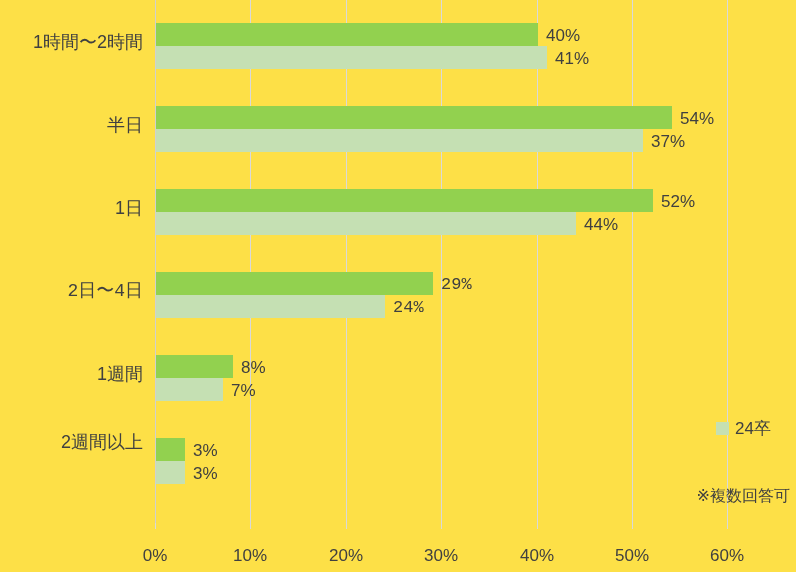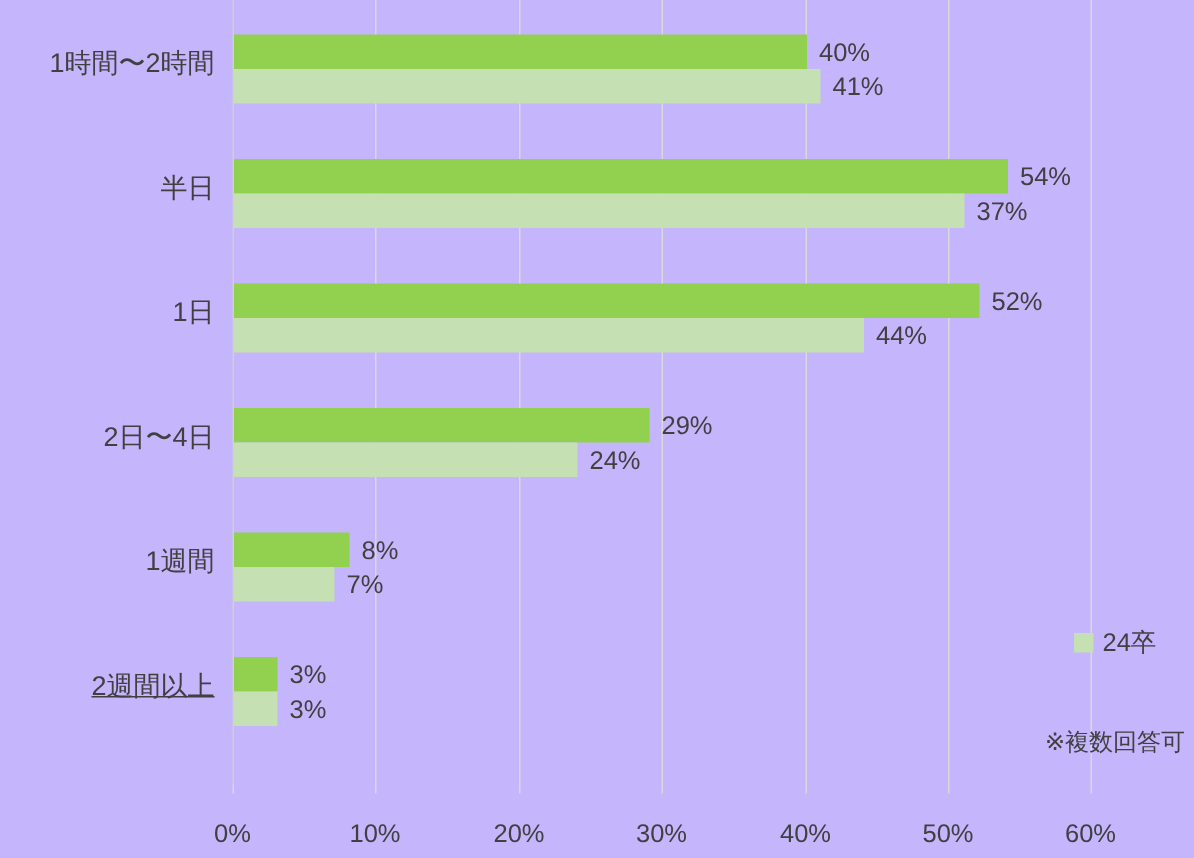--- a/index.html
+++ b/index.html
@@ -8,21 +8,21 @@
     background: #ffffff;
   }
   body {
     font-family: "Liberation Sans", "DejaVu Sans", sans-serif;
     -webkit-font-smoothing: antialiased;
   }
   #chart-root {
     position: relative;
     width: 796px;
     height: 572px;
-    background: #c4b5fd;
+    background: #fde047;
     overflow: hidden;
   }
 
   
   #plot-area {
     position: absolute;
     left: 155px;
     top: 0px;
     width: 573px;
     height: 523px;
@@ -190,21 +190,21 @@
     <div class="bar-wrap" style="top:23px;">
       <div class="bar series-a" style="width:497px;"></div>
       <span class="bar-value" style="left:505px;">52%</span>
     </div>
     <div class="bar-wrap" style="top:46px;">
       <div class="bar series-b" style="width:420px;"></div>
       <span class="bar-value" style="left:428px;">44%</span>
     </div>
   </div>
 
-  <div class="cat-row" style="top:249px;">
+  <div class="cat-row" style="top:249px;font-family:Liberation Mono, monospace;">
     <div class="cat-label" style="top:33px;">2日〜4日</div>
     <div class="bar-wrap" style="top:23px;">
       <div class="bar series-a" style="width:277px;"></div>
       <span class="bar-value" style="left:285px;">29%</span>
     </div>
     <div class="bar-wrap" style="top:46px;">
       <div class="bar series-b" style="width:229px;"></div>
       <span class="bar-value" style="left:237px;">24%</span>
     </div>
   </div>
@@ -215,21 +215,21 @@
       <div class="bar series-a" style="width:77px;"></div>
       <span class="bar-value" style="left:85px;">8%</span>
     </div>
     <div class="bar-wrap" style="top:46px;">
       <div class="bar series-b" style="width:67px;"></div>
       <span class="bar-value" style="left:75px;">7%</span>
     </div>
   </div>
 
   <div class="cat-row" style="top:415px;">
-    <div class="cat-label" style="top:33px;text-decoration:underline;">2週間以上</div>
+    <div class="cat-label" style="top:18px;">2週間以上</div>
     <div class="bar-wrap" style="top:23px;">
       <div class="bar series-a" style="width:29px;"></div>
       <span class="bar-value" style="left:37px;">3%</span>
     </div>
     <div class="bar-wrap" style="top:46px;">
       <div class="bar series-b" style="width:29px;"></div>
       <span class="bar-value" style="left:37px;">3%</span>
     </div>
   </div>
 

